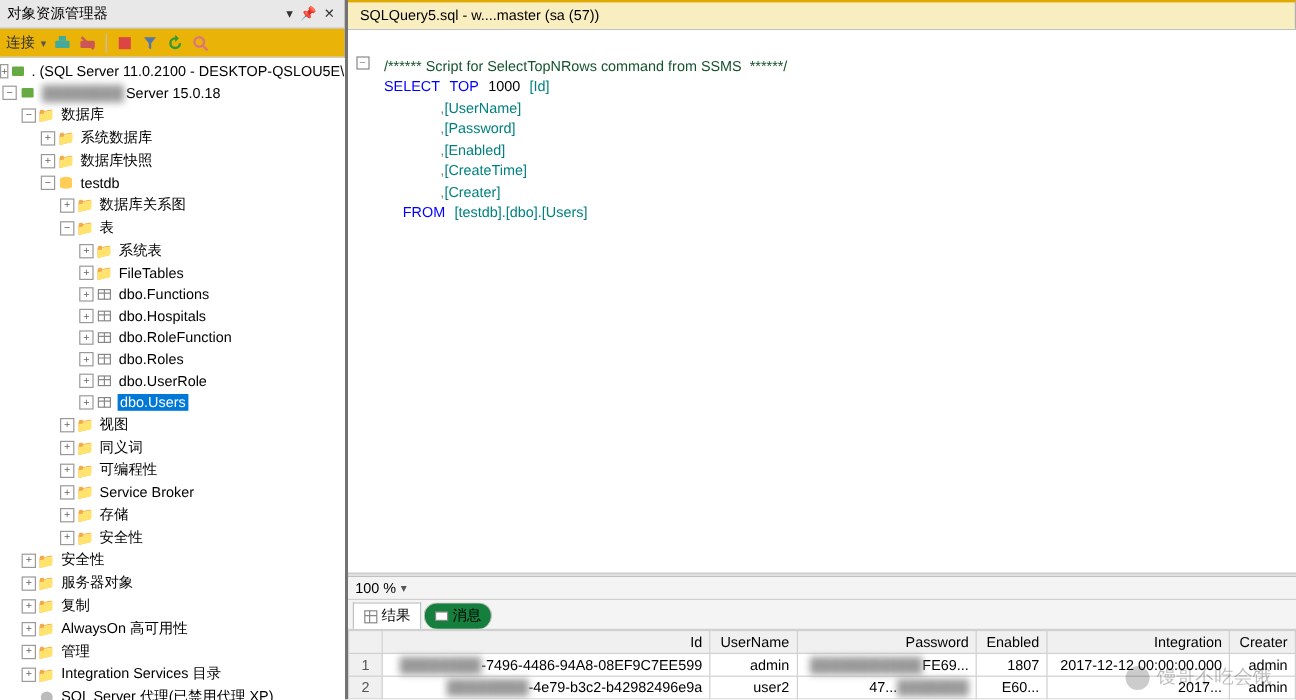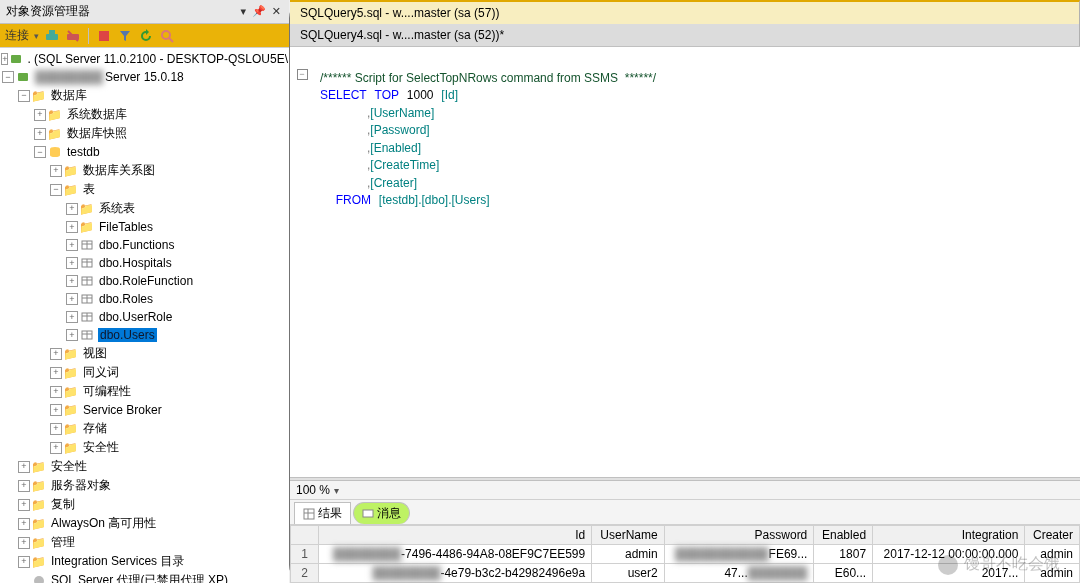--- a/index.html
+++ b/index.html
@@ -1,31 +1,31 @@
 <!DOCTYPE html>
 <html><head>
 <meta charset="utf-8">
 <style>
 * { margin: 0; padding: 0; box-sizing: border-box; font-family: "Microsoft YaHei", Tahoma, sans-serif; font-size: 12px; }
 body { background: #f0f0f0; width: 1080px; height: 583px; overflow: hidden; display: flex; }
 
-.panel-left { width: 290px; background: #fff; border-right: 1px solid #737373; display: flex; flex-direction: column; border-radius: 18px; }
+.panel-left { width: 290px; background: #fff; border-right: 3px solid #737373; display: flex; flex-direction: column; }
 .panel-title { background: #e8e8e8; border-bottom: 1px solid #c0c0c0; padding: 3px 6px; display: flex; align-items: center; justify-content: space-between; }
 .panel-title-text { font-weight: normal; }
 .panel-title-btns { display: flex; gap: 2px; }
 .panel-title-btns span { cursor: pointer; font-size: 11px; color: #333; padding: 0 2px; }
 
 .toolbar { background: #eab308; border-bottom: 1px solid #d0d0d0; padding: 3px 5px; display: flex; align-items: center; gap: 5px; }
 .toolbar-label { color: #333; }
 .toolbar-sep { width: 1px; height: 16px; background: #c0c0c0; margin: 0 2px; }
 .toolbar-icon { width: 16px; height: 16px; display: inline-flex; align-items: center; justify-content: center; }
 
 .tree { flex: 1; overflow: auto; padding: 2px 0; background: #fff; }
 .tree-node { display: flex; align-items: center; padding: 1px 0; white-space: nowrap; cursor: default; }
-.tree-node.selected .node-label { background: #0078d7; color: #0f172a; padding: 0 2px; }
+.tree-node.selected .node-label { background: #0078d7; color: #ffffff; padding: 0 2px; }
 .tree-toggle { width: 12px; height: 12px; display: inline-flex; align-items: center; justify-content: center; font-size: 9px; color: #666; cursor: pointer; margin-right: 1px; border: 1px solid #999; background: #fff; line-height: 1; }
 .tree-toggle.blank { border: none; background: none; }
 .tree-icon { width: 16px; height: 16px; display: inline-flex; align-items: center; justify-content: center; margin-right: 3px; }
 .node-label { padding: 0 1px; }
 .ind { display: inline-block; }
 
 .panel-right { flex: 1; display: flex; flex-direction: column; background: #fff; }
 .tabs { display: flex; background: #e8e8e8; border-bottom: 1px solid #c0c0c0; flex-direction: column; }
 .tab { padding: 4px 10px; background: #dcdcdc; border-right: 1px solid #b0b0b0; cursor: pointer; font-size: 12px; }
 .tab.active { background: #f8eec0; border-top: 2px solid #e0a800; }
@@ -39,21 +39,21 @@
 .br { color: #008080; }
 .gy { color: #808080; }
 
 .splitter { height: 4px; background: #e0e0e0; border-top: 1px solid #c0c0c0; border-bottom: 1px solid #c0c0c0; cursor: row-resize; }
 
 .zoombar { background: #f4f4f4; border-bottom: 1px solid #d0d0d0; padding: 2px 6px; font-size: 11px; display: flex; align-items: center; gap: 4px; }
 .zoom-dd { font-size: 10px; color: #555; }
 
 .results-tabs { display: flex; background: #f4f4f4; border-bottom: 1px solid #d0d0d0; padding: 2px 4px 0; gap: 2px; }
 .rtab { padding: 2px 8px; background: #fff; border: 1px solid #c0c0c0; border-bottom: none; font-size: 12px; display: flex; align-items: center; gap: 3px; cursor: pointer; }
-.rtab.inactive { background: #bef264; border-radius: 11px; }
+.rtab.inactive { background: #15803d; border-radius: 11px; }
 
 .grid { flex: 0 0 auto; background: #fff; overflow: auto; }
 .grid table { border-collapse: collapse; width: 100%; }
 .grid th, .grid td { border: 1px solid #d0d0d0; padding: 2px 6px; text-align: right; font-size: 12px; white-space: nowrap; }
 .grid th { background: #f0f0f0; font-weight: normal; }
 .grid .rownum { background: #f0f0f0; text-align: center; width: 28px; color: #555; }
 .blur { filter: blur(3px); color: #999; user-select: none; }
 
 .watermark { position: absolute; right: 20px; bottom: 8px; color: rgba(0,0,0,0.25); font-size: 16px; pointer-events: none; display: flex; align-items: center; gap: 6px; }
 .watermark .wlogo { width: 20px; height: 20px; border-radius: 50%; background: rgba(0,0,0,0.2); }
@@ -340,21 +340,20 @@
           </svg>
         </span>
         <span class="node-label">SQL Server 代理(已禁用代理 XP)</span>
       </div>
   </div>
 </div>
 
 <div class="panel-right">
   <div class="tabs">
     <div class="tab active">SQLQuery5.sql - w....master (sa (57))</div>
-    <div class="tab">SQLQuery4.sql - w....master (sa (52))*</div>
   </div>
 
   <div class="editor">
 <div class="gutter"><div class="fold-box">−</div></div><span class="cm">/****** Script for SelectTopNRows command from SSMS  ******/</span>
 <span class="kw">SELECT</span> <span class="kw">TOP</span> <span class="num">1000</span> <span class="br">[Id]</span>
       <span class="gy">,</span><span class="br">[UserName]</span>
       <span class="gy">,</span><span class="br">[Password]</span>
       <span class="gy">,</span><span class="br">[Enabled]</span>
       <span class="gy">,</span><span class="br">[CreateTime]</span>
       <span class="gy">,</span><span class="br">[Creater]</span>

